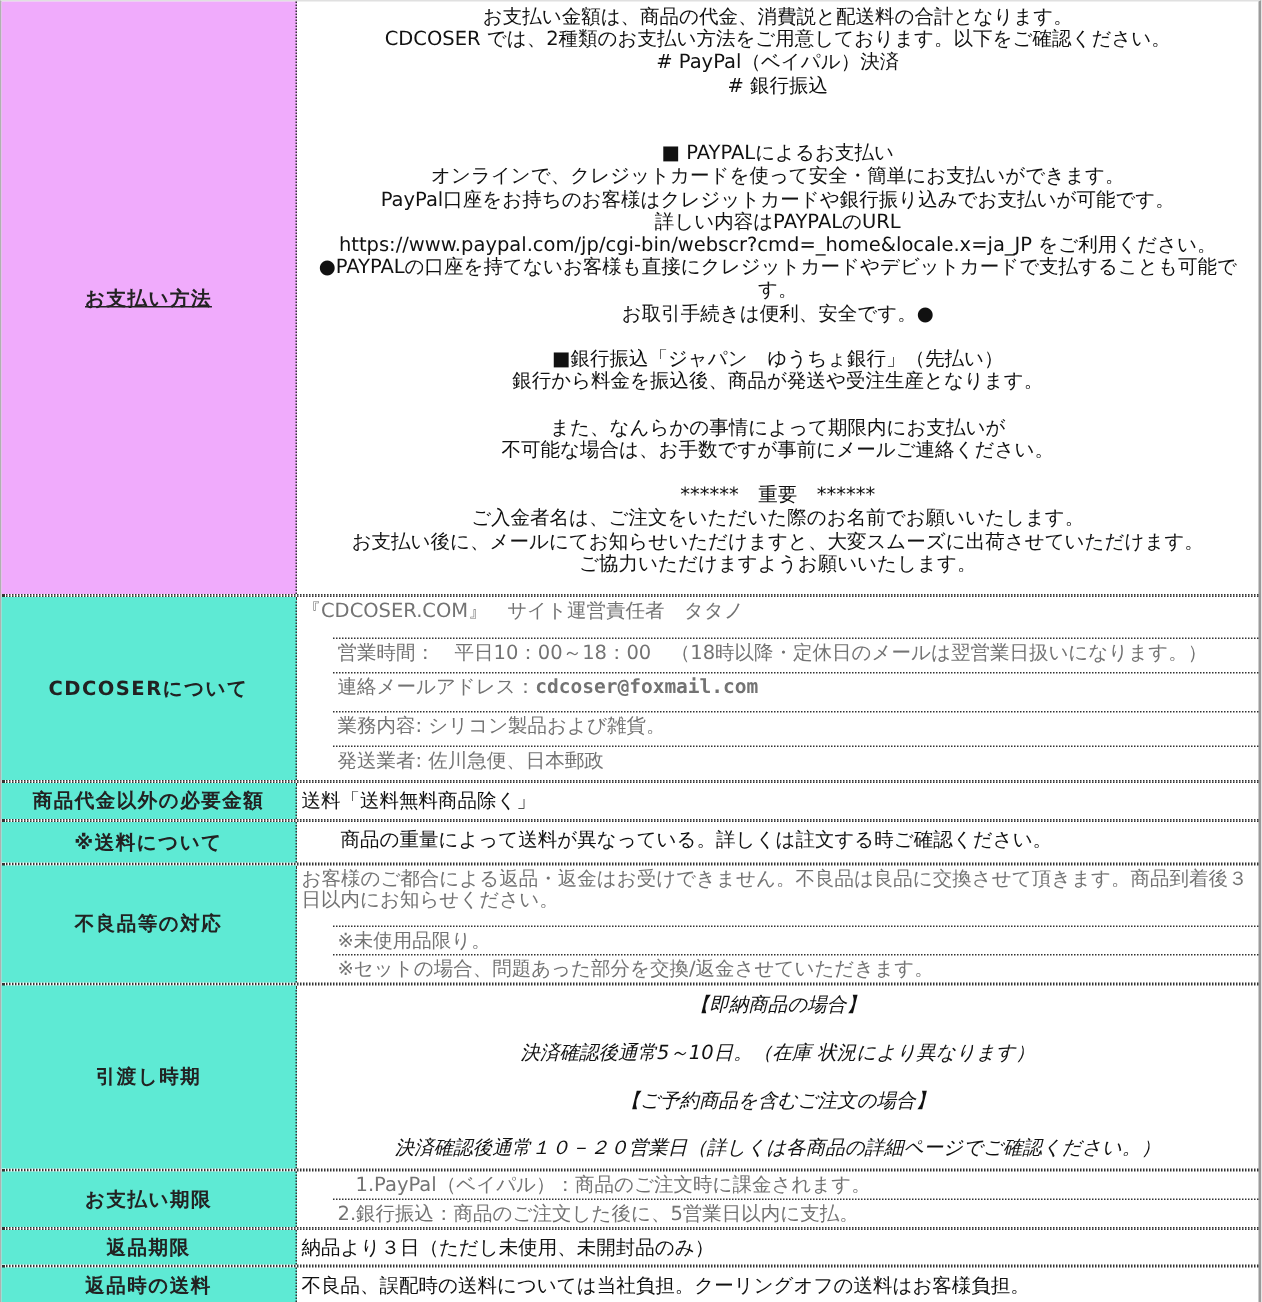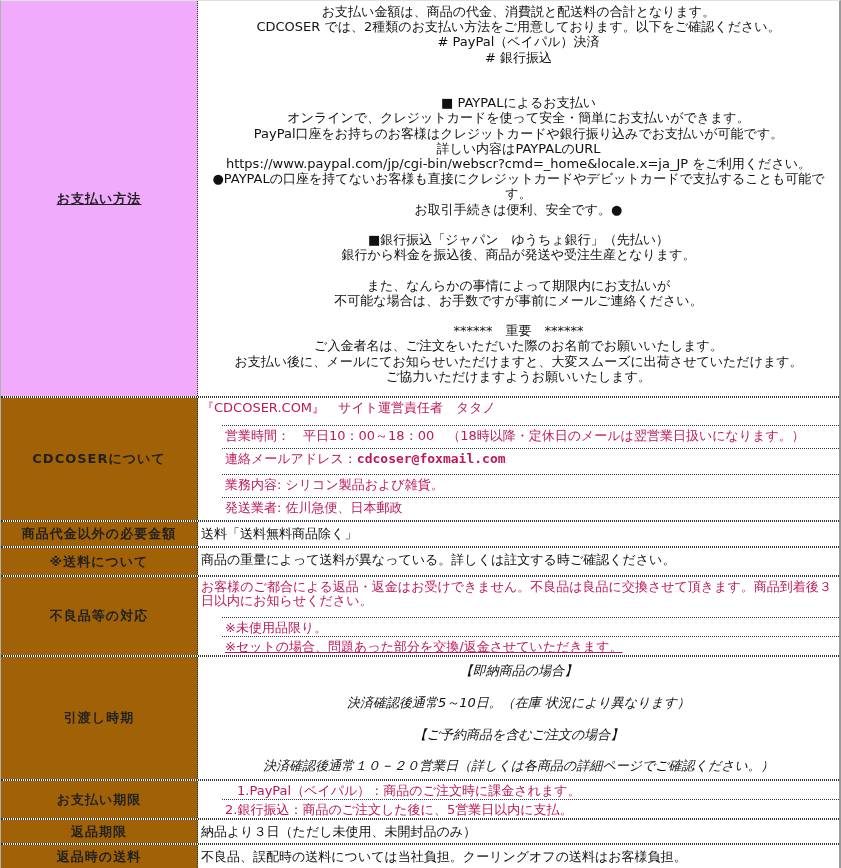--- a/index.html
+++ b/index.html
@@ -20,21 +20,21 @@
   }
   .trow {
     display: flex;
     align-items: stretch;
     border-bottom: 1px dotted #333;
   }
   .trow + .trow { border-top: 1px dotted #333; }
   .th {
     flex: 0 0 197px;
     border-right: 1px dotted #333;
-    background: #a16207;
+    background: #5eead4;
     display: flex;
     align-items: center;
     justify-content: center;
     font-weight: bold;
     text-align: center;
     letter-spacing: 1px;
     padding: 2px 4px;
     color: #222;
   }
   .th.white { background: #f0abfc; text-decoration: underline; }
@@ -43,44 +43,44 @@
     padding: 3px 3px 2px 3px;
     color: #111;
   }
   .tdstack {
     flex: 1 1 auto;
     display: flex;
     flex-direction: column;
   }
   .subcell {
     padding: 3px 3px 1px 3px;
-    color: #be185d;
+    color: #737373;
     line-height: 14px;
   }
   .subcell + .subcell { border-top: 1px dotted #333; margin-left: 24px; }
   .lines { white-space: pre-line; text-align: center; }
   .lh-pay { line-height: 15.2px; }
   .lh-delivery { line-height: 15.9px; padding-top: 6px; font-style: italic; }
   .email { font-weight: bold; font-family: "DejaVu Sans Mono", "Liberation Mono", monospace; }
   
   .h-pay      { min-height: 396px; }
   .h-extra    { min-height: 26px; font-family: Liberation Serif, serif; }
-  .h-ship     { min-height: 29px; }
+  .h-ship     { min-height: 29px; gap: 26px; }
   .h-delivery { min-height: 124px; }
   .h-retdead  { min-height: 23px; }
   .h-retship  { min-height: 20px; }
   .sc-site    { min-height: 27px; }
   .sc-hours   { min-height: 23px; }
   .sc-contact { min-height: 26px; }
   .sc-biz     { min-height: 23px; }
   .sc-shipper { min-height: 23px; }
   .sc-def1    { min-height: 40px; }
   .sc-def2    { min-height: 18px; }
   .sc-def3    { min-height: 12px; }
-  .sc-def4    { min-height: 13px; text-decoration: underline; }
+  .sc-def4    { min-height: 13px; }
   .sc-dead1   { min-height: 18px; margin-left: 36px; }
   .sc-dead2   { min-height: 16px; }
 </style>
 </head>
 <body>
 
 <div class="page">
 
   <section class="trow h-pay">
     <div class="th white">お支払い方法</div>

